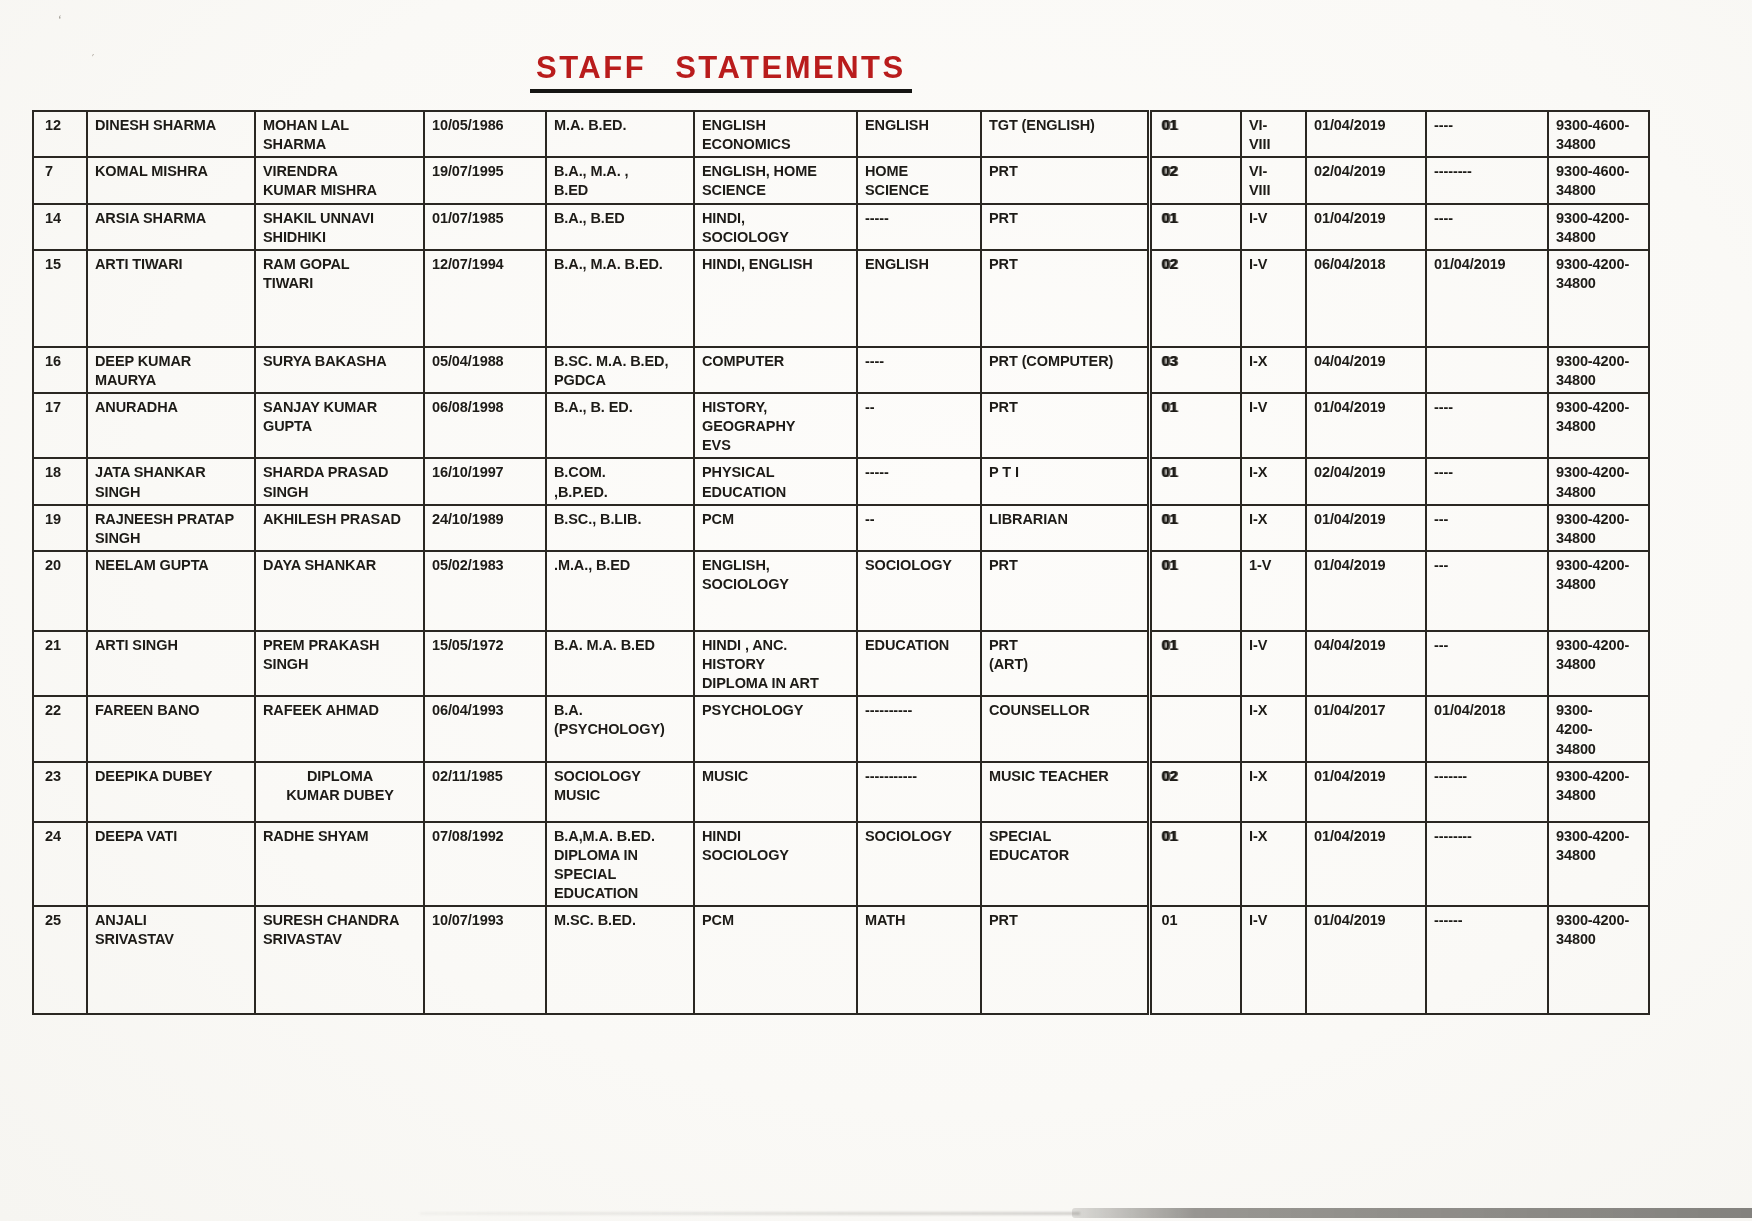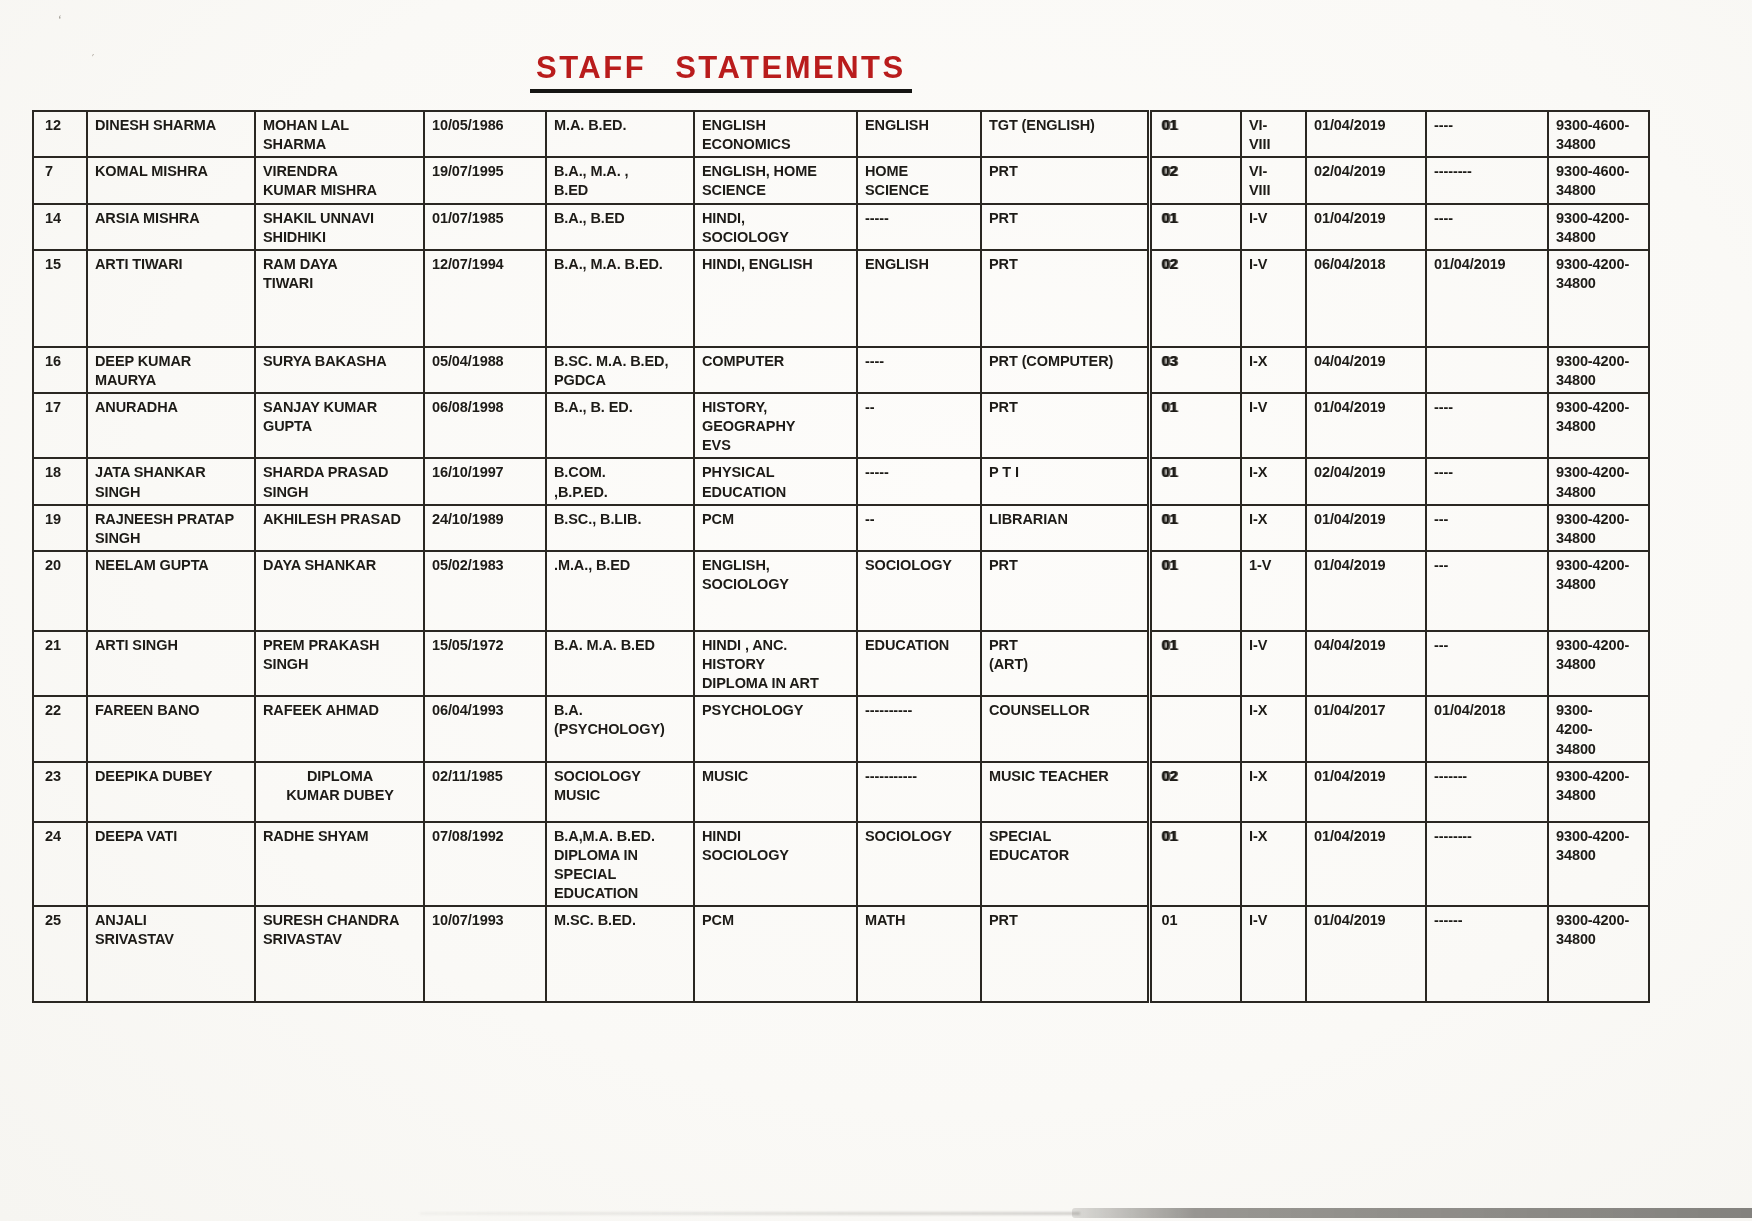--- a/index.html
+++ b/index.html
@@ -113,40 +113,40 @@
         <td class="count ghost">02</td>
         <td>VI-
 VIII</td>
         <td>02/04/2019</td>
         <td>--------</td>
         <td>9300-4600-
 34800</td>
       </tr>
       <tr style="height:43px">
         <td class="sno">14</td>
-        <td>ARSIA MISHRA</td>
+        <td>ARSIA SHARMA</td>
         <td>SHAKIL UNNAVI
 SHIDHIKI</td>
         <td>01/07/1985</td>
         <td>B.A., B.ED</td>
         <td>HINDI,
 SOCIOLOGY</td>
         <td>-----</td>
         <td>PRT</td>
         <td class="count ghost">01</td>
         <td>I-V</td>
         <td>01/04/2019</td>
         <td>----</td>
         <td>9300-4200-
 34800</td>
       </tr>
       <tr style="height:97px">
         <td class="sno">15</td>
         <td>ARTI TIWARI</td>
-        <td>RAM DAYA
+        <td>RAM GOPAL
 TIWARI</td>
         <td>12/07/1994</td>
         <td>B.A., M.A. B.ED.</td>
         <td>HINDI, ENGLISH</td>
         <td>ENGLISH</td>
         <td>PRT</td>
         <td class="count ghost">02</td>
         <td>I-V</td>
         <td>06/04/2018</td>
         <td>01/04/2019</td>
@@ -314,21 +314,21 @@
         <td>SOCIOLOGY</td>
         <td>SPECIAL
 EDUCATOR</td>
         <td class="count ghost">01</td>
         <td>I-X</td>
         <td>01/04/2019</td>
         <td>--------</td>
         <td>9300-4200-
 34800</td>
       </tr>
-      <tr style="height:96px">
+      <tr style="height:108px">
         <td class="sno">25</td>
         <td class="pt3">ANJALI
 SRIVASTAV</td>
         <td>SURESH CHANDRA
 SRIVASTAV</td>
         <td>10/07/1993</td>
         <td>M.SC. B.ED.</td>
         <td>PCM</td>
         <td>MATH</td>
         <td>PRT</td>

